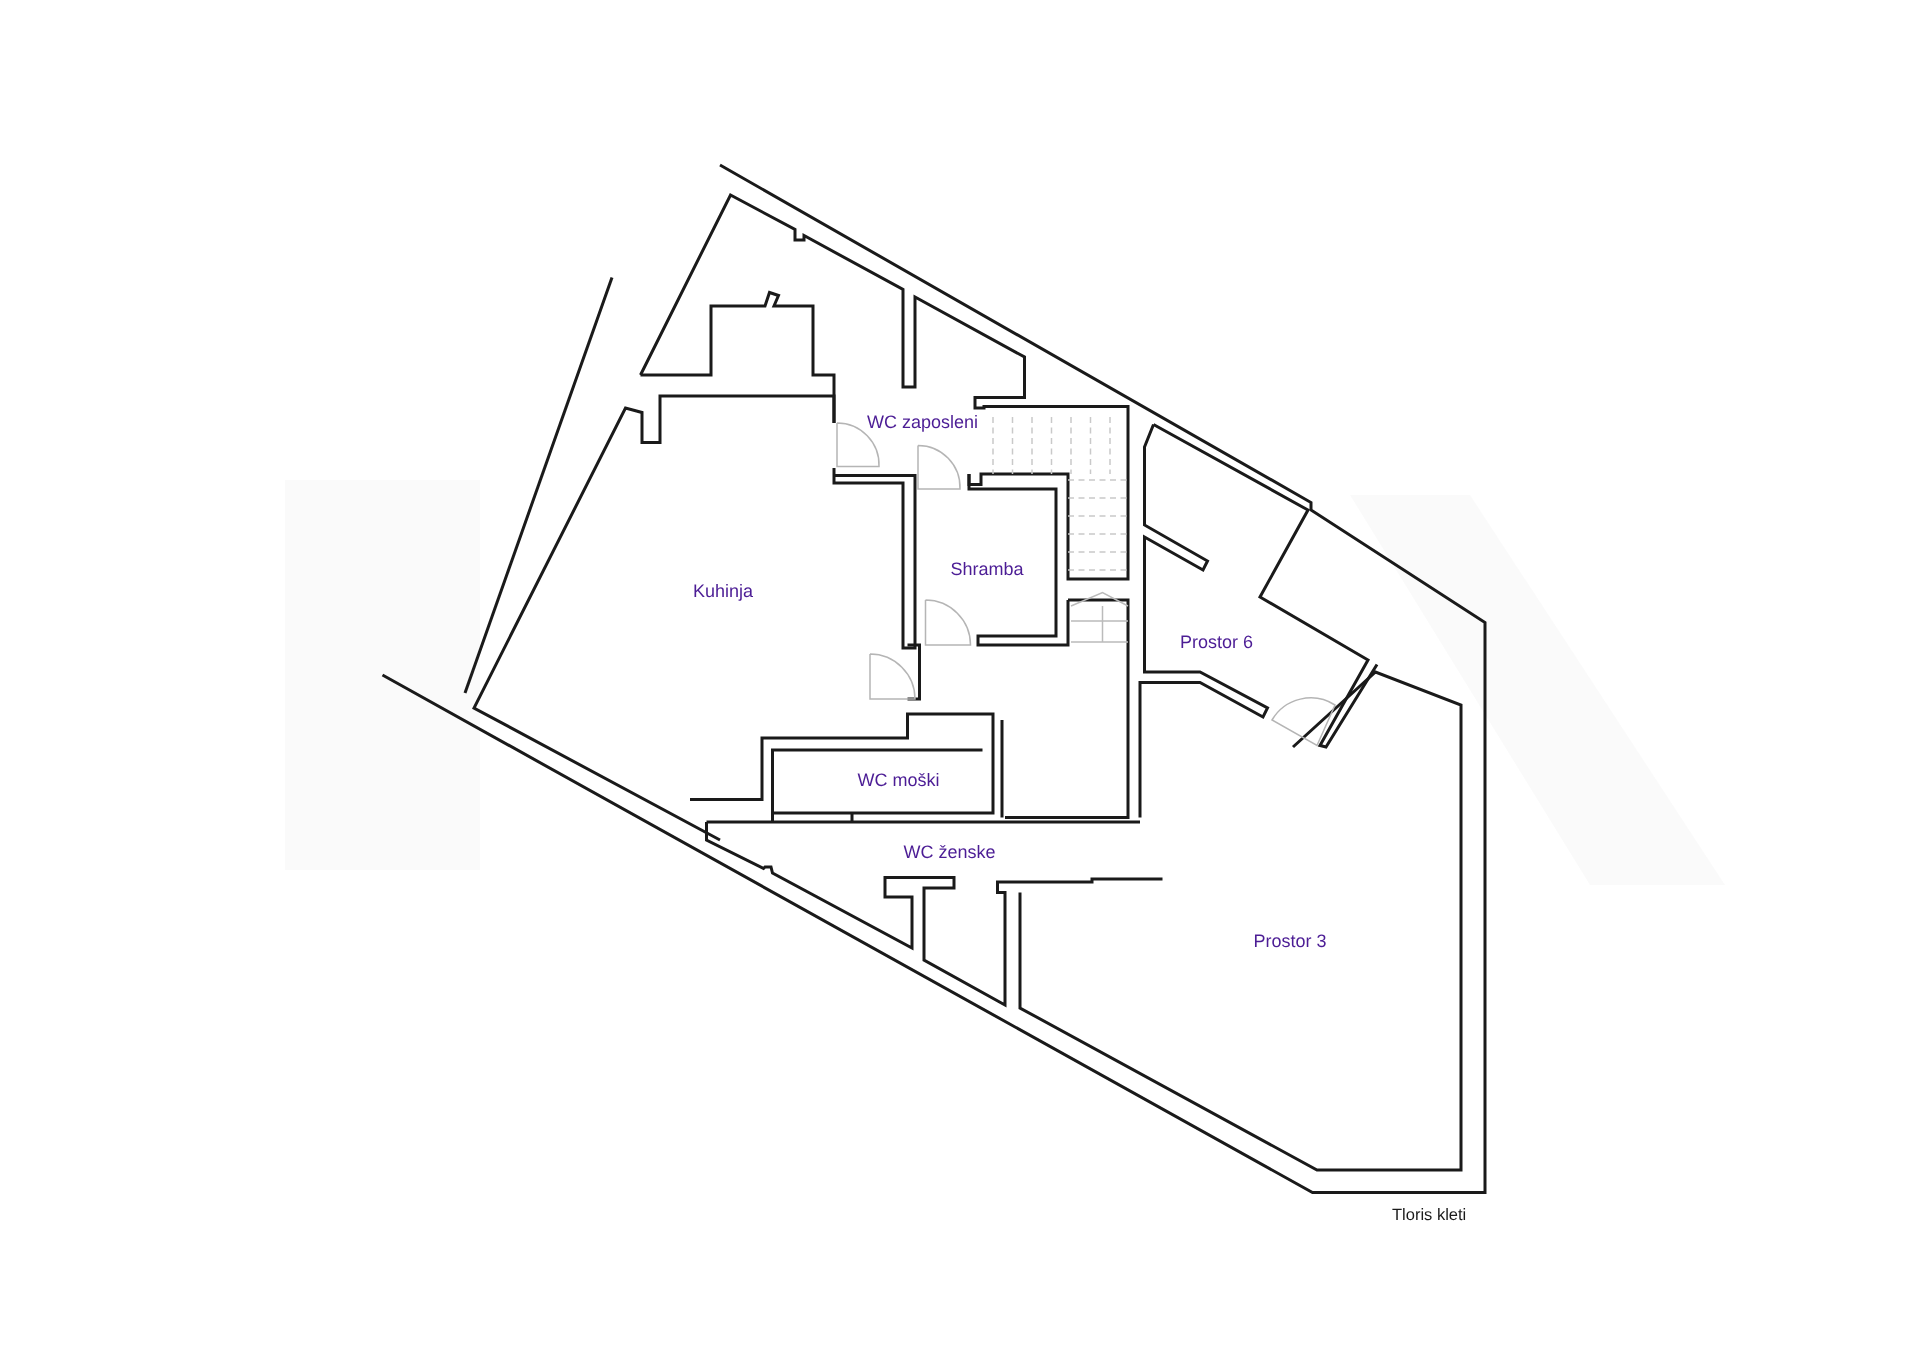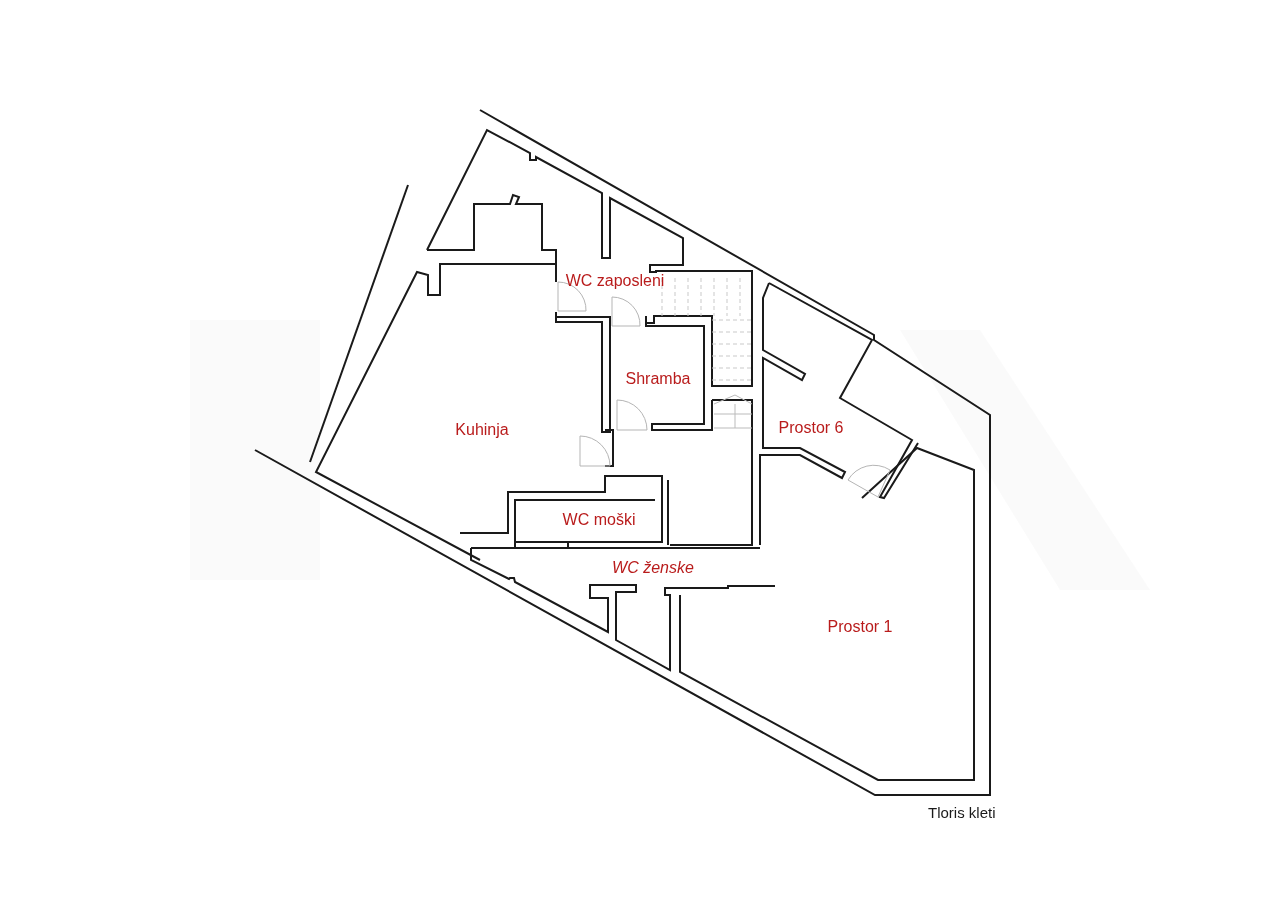--- a/index.html
+++ b/index.html
@@ -3,22 +3,22 @@
 <meta charset="utf-8">
 <style>
   html, body { margin: 0; padding: 0; background: #ffffff; }
   body { width: 1280px; height: 904px; position: relative; overflow: hidden; font-family: "Liberation Sans", sans-serif; }
   #plan { position: absolute; left: 0; top: 0; width: 1280px; height: 904px; }
   .wall { fill: none; stroke: #1a1a1a; stroke-width: 2; stroke-linejoin: miter; }
   .door { fill: none; stroke: #b5b5b5; stroke-width: 1; }
   .stair { fill: none; stroke: #c9c9c9; stroke-width: 1; stroke-dasharray: 4 3; }
   .stair-solid { fill: none; stroke: #bbbbbb; stroke-width: 1; }
   .watermark { fill: #f6f6f6; }
-  .label { position: absolute; font-size: 16px; color: #b91c1c; white-space: nowrap; transform: translate(-50%, -50%); }
-  .caption { position: absolute; font-size: 15px; color: #1a1a1a; white-space: nowrap; }
+  .label { position: absolute; font-size: 12px; color: #4c1d95; white-space: nowrap; transform: translate(-50%, -50%); }
+  .caption { position: absolute; font-size: 11px; color: #1a1a1a; white-space: nowrap; }
 </style>
 </head>
 <body>
 
 <svg id="plan" viewBox="0 0 1280 904" xmlns="http://www.w3.org/2000/svg">
 
   <g opacity="0.6">
     <polygon class="watermark" points="190,320 320,320 320,580 190,580"></polygon>
     <polygon class="watermark" points="900,330 980,330 1150,590 1060,590"></polygon>
   </g>
@@ -53,20 +53,20 @@
 
   <g>
     <path class="door" d="M558,282 L558,311 L586,311 A28,28 0 0 0 558,282"></path>
     <path class="door" d="M612,297 L612,326 L640,326 A28,28 0 0 0 612,297"></path>
     <path class="door" d="M617,400 L617,430 L647,430 A30,30 0 0 0 617,400"></path>
     <path class="door" d="M580,436 L580,466 L610,466 A30,30 0 0 0 580,436"></path>
     <path class="door" d="M848,480 A30,30 0 0 1 890,470 L878,497 Z"></path>
   </g>
 </svg>
 
-<div class="label" style="left:482px; top:394px;margin-top:36px;">Kuhinja</div>
+<div class="label" style="left:482px; top:394px;">Kuhinja</div>
 <div class="label" style="left:615px; top:281px;">WC zaposleni</div>
 <div class="label" style="left:658px; top:379px;text-align:center;">Shramba</div>
 <div class="label" style="left:811px; top:428px;">Prostor 6</div>
 <div class="label" style="left:599px; top:520px;">WC moški</div>
-<div class="label" style="left:653px; top:568px;font-style:italic;">WC ženske</div>
-<div class="label" style="left:860px; top:627px;">Prostor 1</div>
+<div class="label" style="left:633px; top:568px;">WC ženske</div>
+<div class="label" style="left:860px; top:627px;">Prostor 3</div>
 <div class="caption" style="left:928px; top:804px;">Tloris kleti</div>
 
 </body></html>

